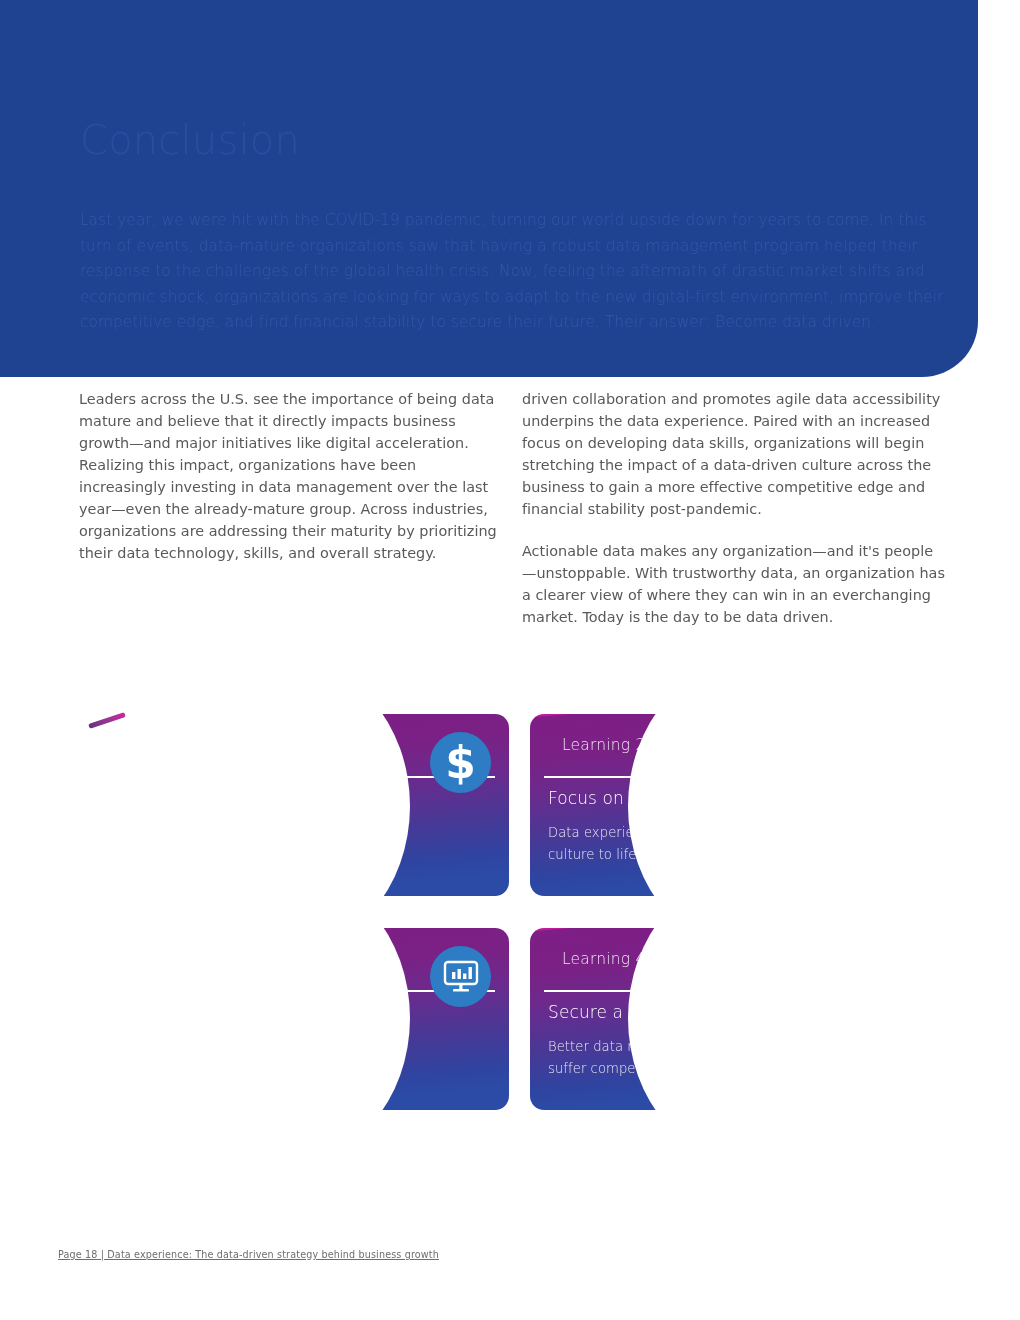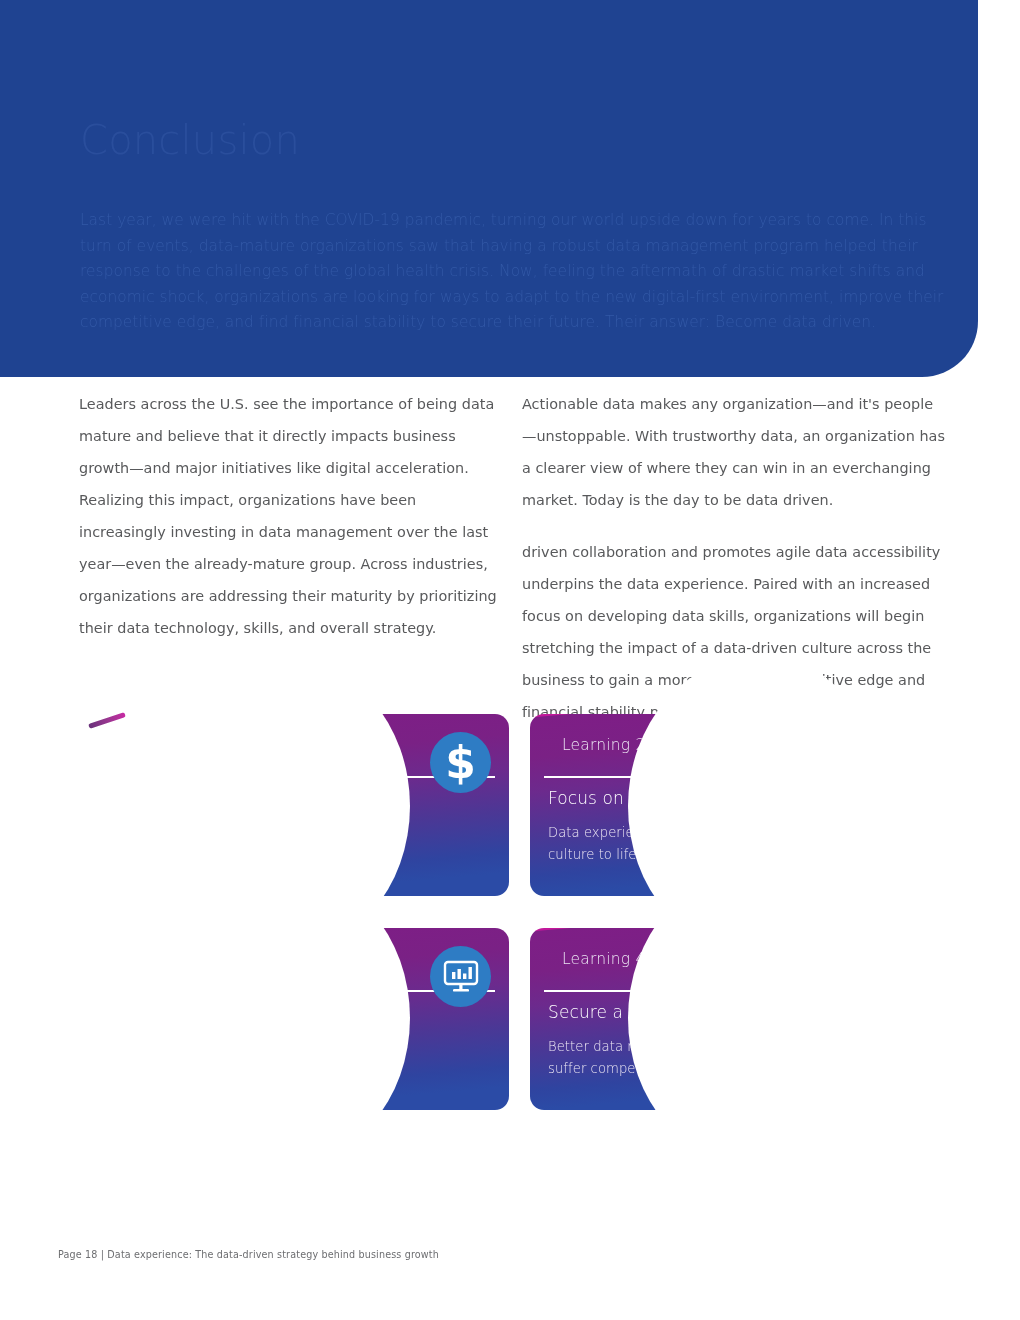--- a/index.html
+++ b/index.html
@@ -61,21 +61,21 @@
     position: absolute;
     top: 0;
     width: 425px;
   }
   .col-left  { left: 79px; }
   .col-right { left: 522px; }
   .col p {
     margin: 0 0 20px 0;
     font-size: 14.4px;
     font-weight: 400;
-    line-height: 32px;
+    line-height: 22px;
     color: #58595B;
     letter-spacing: 0.02px;
   }
   .col p:last-child { margin-bottom: 0; }
 
   
   .cards {
     position: absolute;
     left: 0;
     top: 714px;
@@ -202,37 +202,38 @@
   
   .footer {
     position: absolute;
     left: 58px;
     top: 1249px;
     font-size: 9.6px;
     font-weight: 400;
     color: #6D6E71;
     letter-spacing: 0.15px;
     white-space: nowrap;
+    text-decoration: underline;
   }
 </style>
 </head>
 <body>
 
 <div class="hero">
   <div class="hero-title">Conclusion</div>
   <div class="hero-body">Last year, we were hit with the COVID-19 pandemic, turning our world upside down for years to come. In this turn of events, data-mature organizations saw that having a robust data management program helped their response to the challenges of the global health crisis. Now, feeling the aftermath of drastic market shifts and economic shock, organizations are looking for ways to adapt to the new digital-first environment, improve their competitive edge, and find financial stability to secure their future. Their answer: Become data driven.</div>
 </div>
 
 <div class="columns">
   <div class="col col-left">
     <p>Leaders across the U.S. see the importance of being data mature and believe that it directly impacts business growth—and major initiatives like digital acceleration. Realizing this impact, organizations have been increasingly investing in data management over the last year—even the already-mature group. Across industries, organizations are addressing their maturity by prioritizing their data technology, skills, and overall strategy.</p>
   </div>
   <div class="col col-right">
+    <p>driven collaboration and promotes agile data accessibility underpins the data experience. Paired with an increased focus on developing data skills, organizations will begin stretching the impact of a data-driven culture across the business to gain a more effective competitive edge and financial stability post-pandemic.</p>
     <p>Actionable data makes any organization—and it's people—unstoppable. With trustworthy data, an organization has a clearer view of where they can win in an everchanging market. Today is the day to be data driven.</p>
-    <p>driven collaboration and promotes agile data accessibility underpins the data experience. Paired with an increased focus on developing data skills, organizations will begin stretching the impact of a data-driven culture across the business to gain a more effective competitive edge and financial stability post-pandemic.</p>
   </div>
 </div>
 
 <div class="stray-stroke"></div>
 
 <div class="cards">
 
   <div class="card card-r1c1">
     <div class="card-inner">
       <div class="card-eyebrow"></div>

